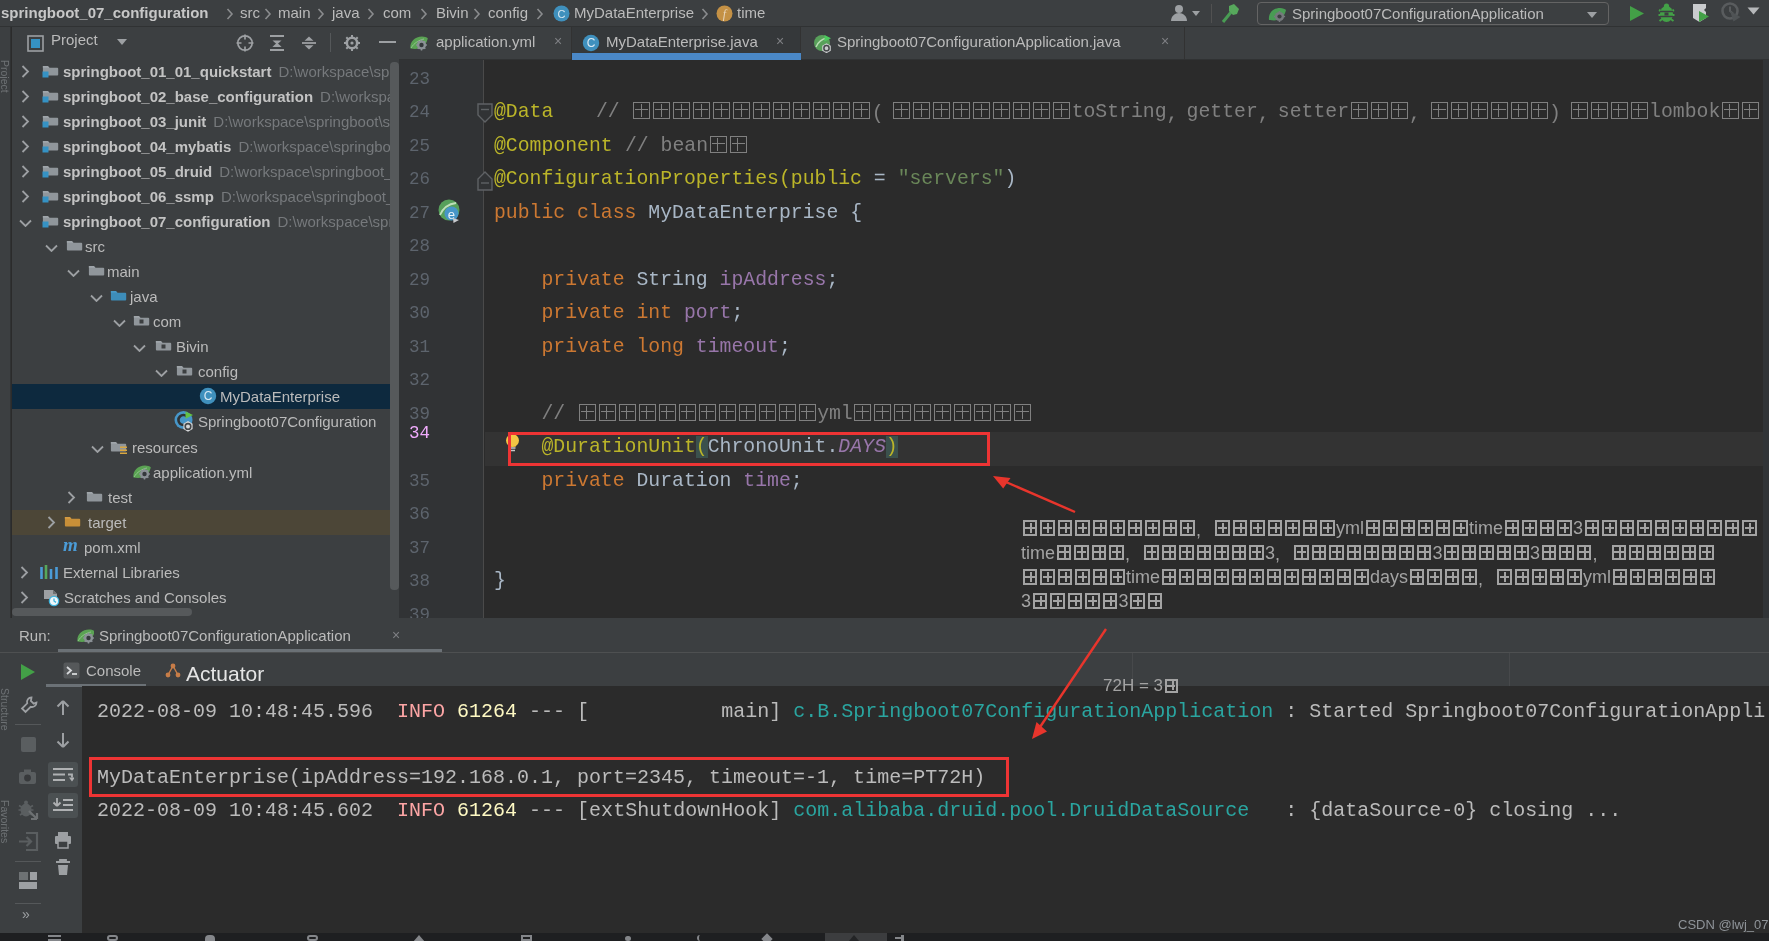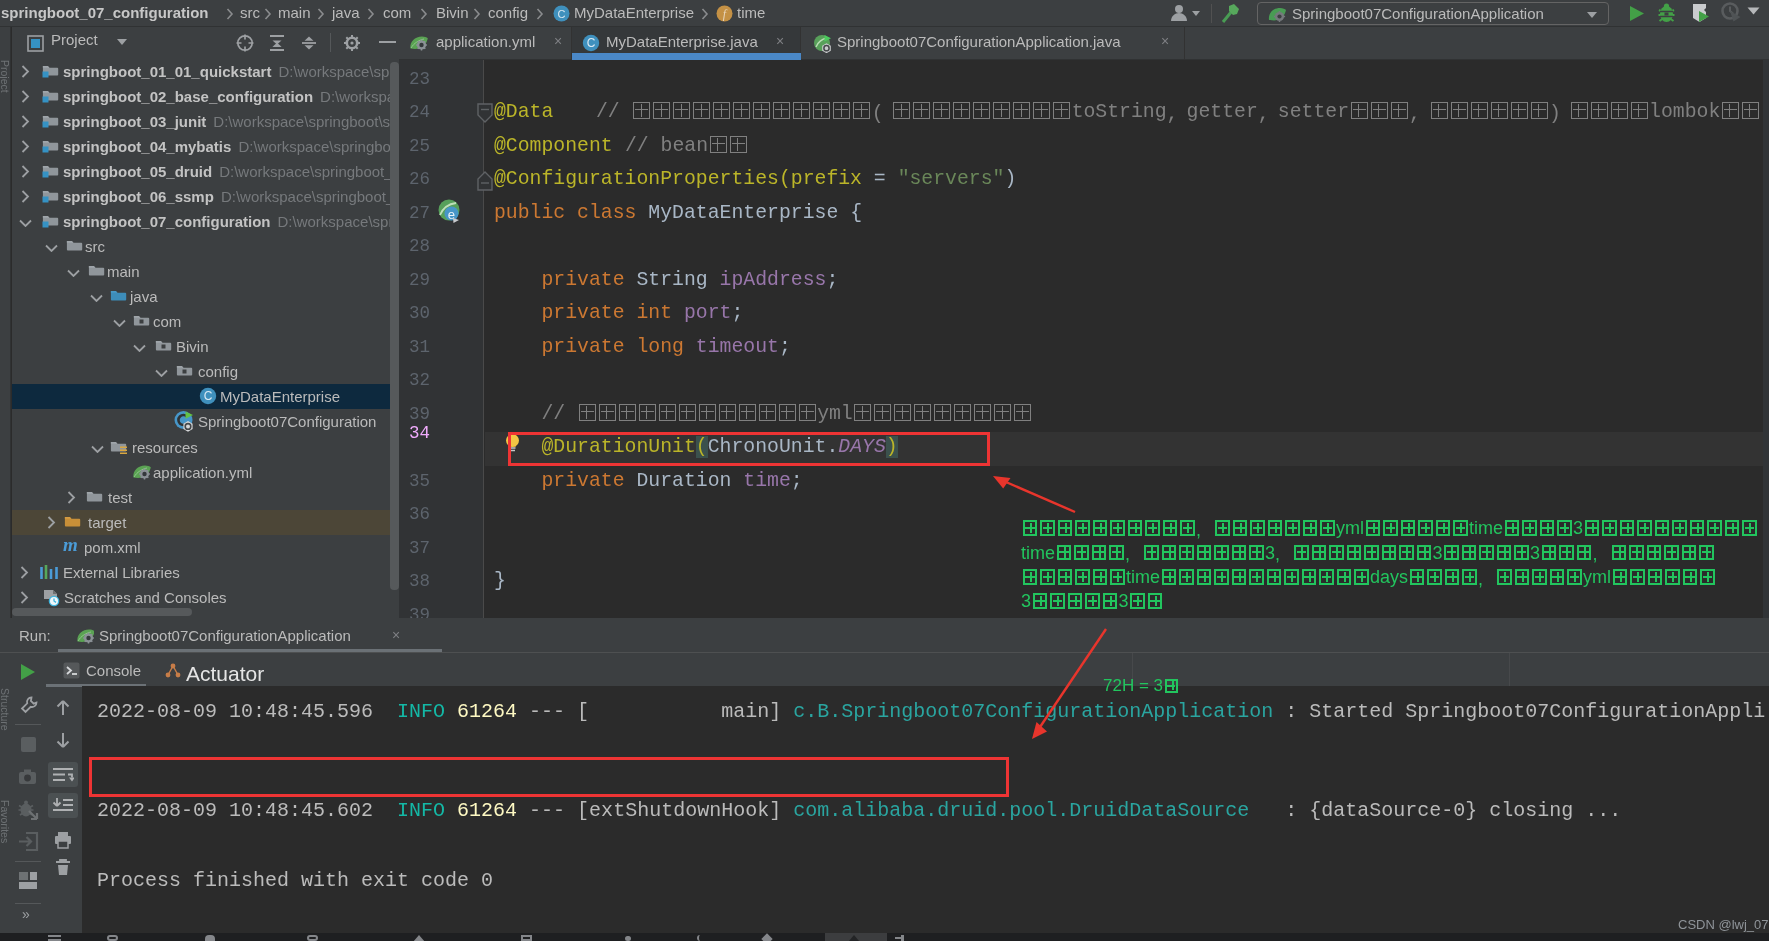--- a/index.html
+++ b/index.html
@@ -28,24 +28,24 @@
 #gutter{position:absolute;left:0;top:33px;width:85px;height:558px;background:#313335;border-right:1px solid #4a4a4a}
 .ln{position:absolute;left:0;width:31px;text-align:right;color:#5d646d;font-size:17.5px;font-family:"Liberation Mono",monospace;line-height:33.5px;height:33.5px}
 .cl{position:absolute;white-space:pre;font-size:19.8px;font-family:"Liberation Mono",monospace;color:#a9b7c6;height:33.5px;line-height:33.5px}
 .kw{color:#cc7832}.an{color:#bbb529}.cm{color:#808080}.st{color:#6a8759}.fld{color:#9876aa}
 .hl{background:#3b514d}.fldi{color:#9876aa;font-style:italic}
 .cp{display:inline-block;width:20px;font-style:normal}
 
 #runpanel{left:0;top:618px;width:1769px;height:315px;background:#3c3f41}
 #console{position:absolute;left:82px;top:68px;width:1687px;height:247px;background:#2b2b2b}
 .con{position:absolute;white-space:pre;font-size:20px;font-family:"Liberation Mono",monospace;color:#bbbbbb;height:33px;line-height:33px}
-.grn{color:#14b8a6}.mag{color:#fef9c3}.cyn{color:#2aa5a0}
+.grn{color:#fca5a5}.mag{color:#fef9c3}.cyn{color:#2aa5a0}
 
 .redbox{position:absolute;border:3px solid #ee3434}
-.redtxt{position:absolute;color:#22c55e;font-size:18px;white-space:nowrap}
+.redtxt{position:absolute;color:#a3a3a3;font-size:18px;white-space:nowrap}
 .ico{position:absolute}
 .tr{position:absolute;left:0;width:378px;height:25px;line-height:25px;font-size:15px;color:#bbb;white-space:nowrap;overflow:hidden}
 .tr b{font-weight:bold;color:#c3c3c3}
 .chv{position:absolute;top:6px}
 .fico{position:absolute;top:3px}
 .path{color:#76797c}
 .vlabel{position:absolute;color:#73777a;font-size:10.5px;transform:rotate(90deg);transform-origin:0 0;white-space:nowrap;opacity:.9}
 </style></head>
 <body>
 <div id="stage">
@@ -483,21 +483,21 @@
         </svg>
    <svg class="ico" style="left:38px;top:172px" width="25" height="25" viewBox="0 0 25 25">
           <circle cx="12" cy="11" r="10.5" fill="#57a05b"></circle>
           <path d="M3 16C6 9 11 5 19 4" stroke="#bfdfba" stroke-width="1.8" fill="none"></path>
           <circle cx="14.5" cy="14.5" r="7" fill="#4796c8"></circle>
           <text x="14.5" y="19.5" font-size="13" fill="#eaf3fa" text-anchor="middle" font-family="Liberation Mono">e</text>
           <path d="M16 19l6 2-5.5 3z" fill="#c8cace"></path>
         </svg>
    <div class="cl" style="left:95px;top:69.25px"><span class="an">@Data</span><span class="cm" style="position:absolute;left:102px;top:0">// <i class="cj"></i><i class="cj"></i><i class="cj"></i><i class="cj"></i><i class="cj"></i><i class="cj"></i><i class="cj"></i><i class="cj"></i><i class="cj"></i><i class="cj"></i><i class="cj"></i><i class="cj"></i><span class="cp">(</span><i class="cj"></i><i class="cj"></i><i class="cj"></i><i class="cj"></i><i class="cj"></i><i class="cj"></i><i class="cj"></i><i class="cj"></i><i class="cj"></i>toString<span class="cp">,</span>getter<span class="cp">,</span>setter<i class="cj"></i><i class="cj"></i><i class="cj"></i><span class="cp">,</span><i class="cj"></i><i class="cj"></i><i class="cj"></i><i class="cj"></i><i class="cj"></i><i class="cj"></i><span class="cp">)</span><i class="cj"></i><i class="cj"></i><i class="cj"></i><i class="cj"></i>lombok<i class="cj"></i><i class="cj"></i></span></div>
    <div class="cl" style="left:95px;top:102.75px"><span class="an">@Component</span><span class="cm" style="position:absolute;left:131px;top:0">// bean<i class="cj"></i><i class="cj"></i></span></div>
-   <div class="cl" style="left:95px;top:136.25px"><span class="an">@ConfigurationProperties(prefix</span> = <span class="st">"servers"</span>)</div>
+   <div class="cl" style="left:95px;top:136.25px"><span class="an">@ConfigurationProperties(public</span> = <span class="st">"servers"</span>)</div>
    <div class="cl" style="left:95px;top:169.75px"><span class="kw">public class </span>MyDataEnterprise {</div>
    <div class="cl" style="left:142.5px;top:236.75px"><span class="kw">private </span>String <span class="fld">ipAddress</span>;</div>
    <div class="cl" style="left:142.5px;top:270.25px"><span class="kw">private int </span><span class="fld">port</span>;</div>
    <div class="cl" style="left:142.5px;top:303.75px"><span class="kw">private long </span><span class="fld">timeout</span>;</div>
    <div class="cl cm" style="left:142.5px;top:370.75px">// <i class="cj"></i><i class="cj"></i><i class="cj"></i><i class="cj"></i><i class="cj"></i><i class="cj"></i><i class="cj"></i><i class="cj"></i><i class="cj"></i><i class="cj"></i><i class="cj"></i><i class="cj"></i>yml<i class="cj"></i><i class="cj"></i><i class="cj"></i><i class="cj"></i><i class="cj"></i><i class="cj"></i><i class="cj"></i><i class="cj"></i><i class="cj"></i></div>
    <div class="cl" style="left:142.5px;top:404.25px"><span class="an">@DurationUnit</span><span class="hl an">(</span>ChronoUnit.<span class="fldi">DAYS</span><span class="hl an">)</span></div>
    <div class="cl" style="left:142.5px;top:437.75px"><span class="kw">private </span>Duration <span class="fld">time</span>;</div>
    <div class="cl" style="left:95px;top:538.25px">}</div>
   </div>
 </div>
@@ -521,22 +521,22 @@
  <svg class="ico" style="left:164px;top:44px" width="18" height="17" viewBox="0 0 18 17">
         <circle cx="4" cy="13" r="2.4" fill="#c77d48"></circle>
         <circle cx="9" cy="4" r="2.4" fill="#c77d48"></circle>
         <circle cx="14" cy="13" r="2.4" fill="#c77d48"></circle>
         <path d="M4 13L9 4l5 9" stroke="#c77d48" stroke-width="1.4" fill="none"></path>
       </svg>
  <span class="abs" style="left:186px;top:44px;font-size:21px;color:#e5e5e5">Actuator</span>
  <div class="abs" style="left:46px;top:66px;width:100px;height:3px;background:#6b7176"></div>
  <div id="console">
   <div class="con" style="left:15px;top:8.5px">2022-08-09 10:48:45.596  <span class="grn">INFO</span> <span class="mag">61264</span> --- [           main] <span class="cyn">c.B.Springboot07ConfigurationApplication</span> : Started Springboot07ConfigurationAppli</div>
+  <div class="con" style="left:15px;top:74.5px">MyDataEnterprise(ipAddress=192.168.0.1, port=2345, timeout=-1, time=PT72H)</div>
   <div class="con" style="left:15px;top:107.5px">2022-08-09 10:48:45.602  <span class="grn">INFO</span> <span class="mag">61264</span> --- [extShutdownHook] <span class="cyn">com.alibaba.druid.pool.DruidDataSource</span>   : {dataSource-0} closing ...</div>
-  <div class="con" style="left:15px;top:177.5px">Process finished with exit code 0</div>
  </div>
  <svg class="ico" style="left:20px;top:45px" width="16" height="18">
         <path d="M1 1l14 8-14 8z" fill="#43a047"></path>
       </svg>
  <svg class="ico" style="left:20px;top:78px" width="18" height="18" viewBox="0 0 18 18">
         <path d="M11.5 1.5a4.5 4.5 0 0 0-4.3 5.8L2 12.5 5.5 16l5.2-5.2a4.5 4.5 0 0 0 5.8-4.3l-2.8 1.2L10.9 5z" fill="none" stroke="#9da0a3" stroke-width="1.8"></path>
       </svg>
  <div class="abs" style="left:15px;top:106px;width:26px;height:1px;background:#55585a"></div>
  <div class="abs" style="left:21px;top:119px;width:15px;height:15px;background:#5a5e60;border-radius:2px"></div>
  <svg class="ico" style="left:18px;top:150px" width="19" height="17" viewBox="0 0 19 17">

